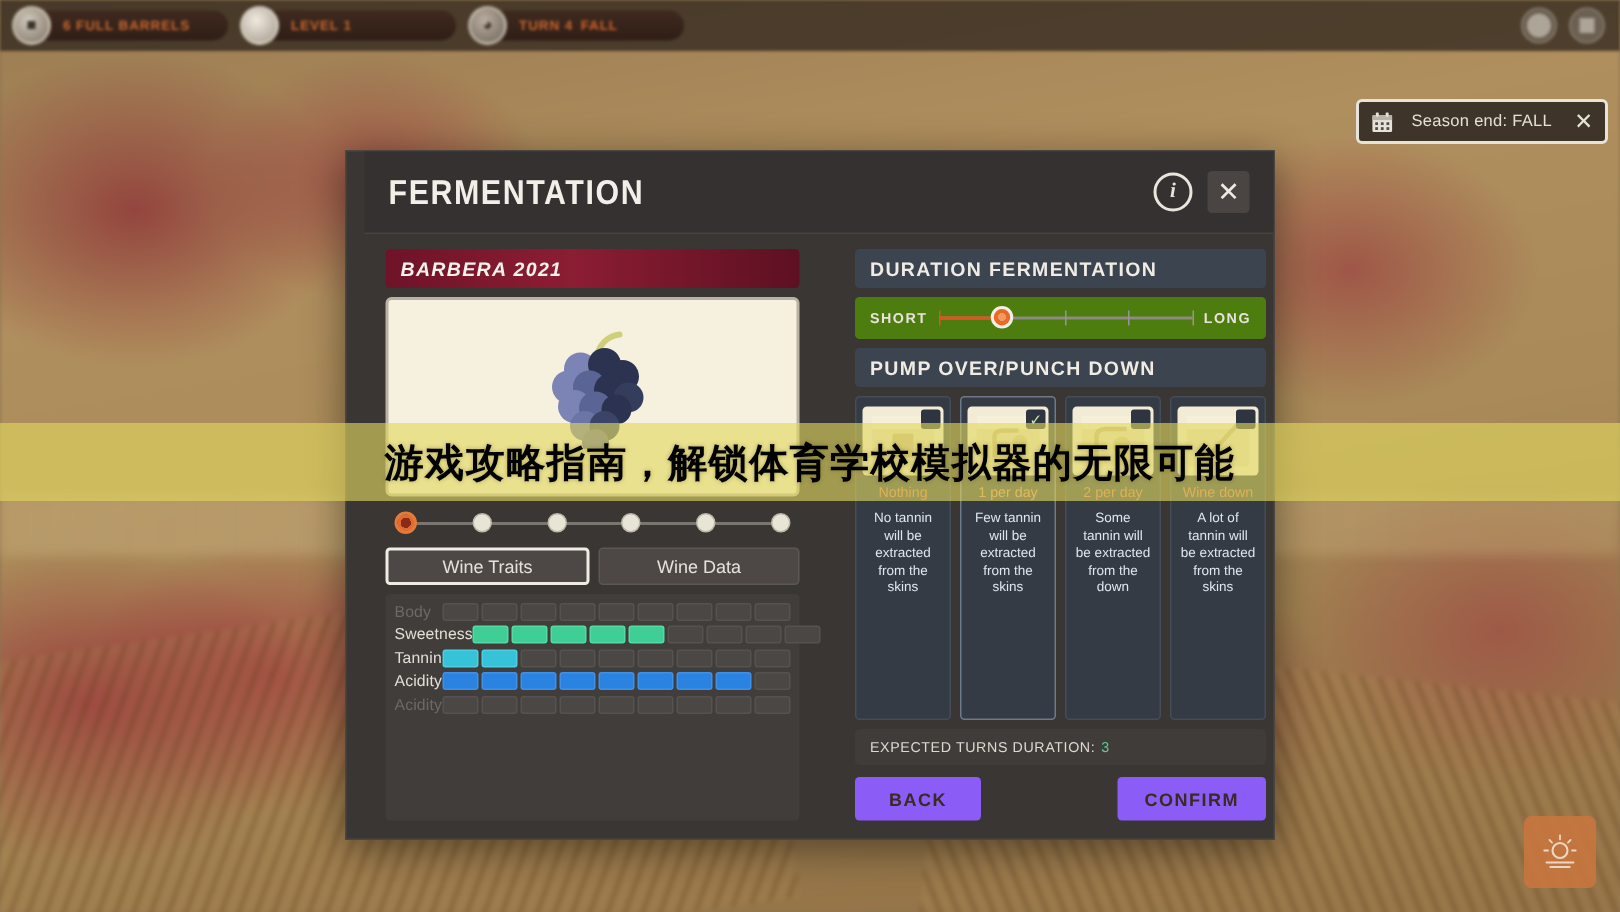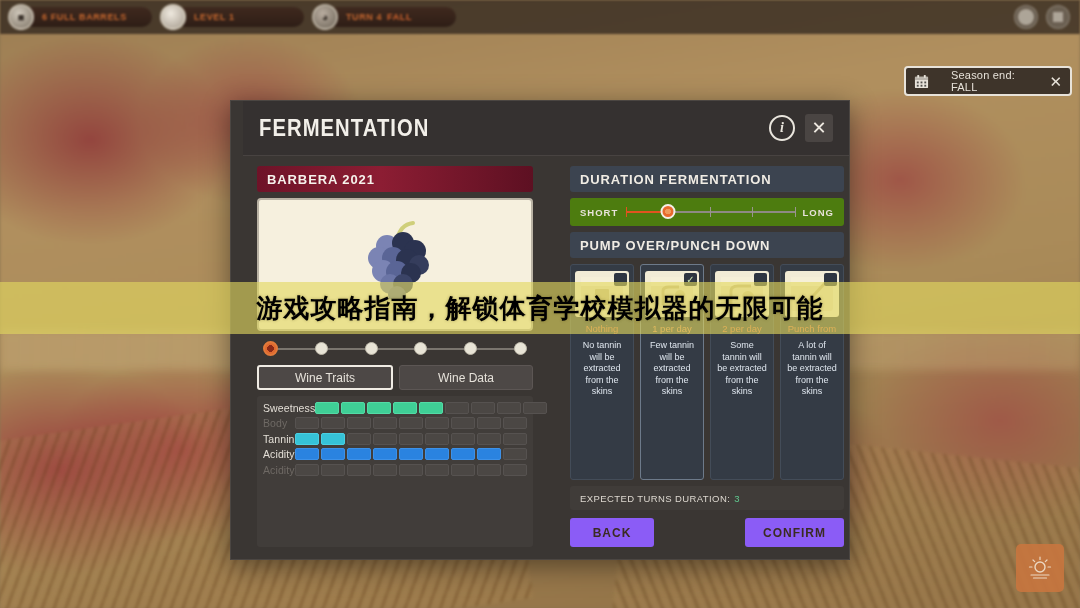--- a/index.html
+++ b/index.html
@@ -92,21 +92,21 @@
   .hud-btn .inner { width: 10px; height: 10px; background: rgba(190,182,170,.8); }
   .hud-btn.circ .inner { border-radius: 50%; width: 16px; height: 16px; }
 
   
   .toast {
     position: absolute; top: 66px; right: 8px;
     width: 168px; height: 30px;
     background: rgba(52,44,38,.92);
     border: 2px solid #e8e3da;
     border-radius: 4px;
-    display: flex; align-items: center; gap: 22px;
+    display: flex; align-items: center; gap: 12px;
     padding: 0 8px;
     z-index: 6;
   }
   .toast-label { flex: 1; font-size: 11px; color: #e6e1d8; letter-spacing: .2px; }
   .cal-icon { width: 15px; height: 15px; position: relative; flex: 0 0 auto; }
   .toast-close { font-size: 15px; color: #e8e3da; line-height: 1; cursor: pointer; font-weight: 300; }
 
   
   .weather-btn {
     position: absolute; right: 16px; bottom: 16px;
@@ -158,20 +158,21 @@
   .col-right { flex: 1; display: flex; flex-direction: column; gap: 6px; margin-left: 25px; }
 
   
   .wine-name {
     height: 26px; border-radius: 3px;
     background: linear-gradient(90deg, #6e1328 0%, #8c1d33 45%, #5d1022 100%);
     display: flex; align-items: center; padding: 0 10px;
     font-size: 13px; font-weight: bold; color: #f6f2ec;
     letter-spacing: .9px; text-transform: uppercase;
     font-family: "Liberation Sans Narrow", "Liberation Sans", sans-serif;
+    font-style: italic;
   }
 
   
   .preview {
     height: 133px; background: #f6f0de;
     border: 2px solid #b9b2a4; border-radius: 4px;
     display: flex; align-items: center; justify-content: center;
     position: relative; overflow: hidden;
   }
   .dots-row {
@@ -437,41 +438,41 @@
         <div class="dot"></div>
       </div>
 
       <div class="tabs">
         <div class="tab active">Wine Traits</div>
         <div class="tab">Wine Data</div>
       </div>
 
       <div class="traits">
         <div class="trait-row">
+          <div class="trait-label dim">Body</div>
+          <div class="trait-cells">
+              <div class="cell"></div>
+              <div class="cell"></div>
+              <div class="cell"></div>
+              <div class="cell"></div>
+              <div class="cell"></div>
+              <div class="cell"></div>
+              <div class="cell"></div>
+              <div class="cell"></div>
+              <div class="cell"></div>
+            </div>
+        </div>
+        <div class="trait-row">
           <div class="trait-label">Sweetness</div>
           <div class="trait-cells">
               <div class="cell f-green"></div>
               <div class="cell f-green"></div>
               <div class="cell f-green"></div>
               <div class="cell f-green"></div>
               <div class="cell f-green"></div>
-              <div class="cell"></div>
-              <div class="cell"></div>
-              <div class="cell"></div>
-              <div class="cell"></div>
-            </div>
-        </div>
-        <div class="trait-row">
-          <div class="trait-label dim">Body</div>
-          <div class="trait-cells">
-              <div class="cell"></div>
-              <div class="cell"></div>
-              <div class="cell"></div>
-              <div class="cell"></div>
-              <div class="cell"></div>
               <div class="cell"></div>
               <div class="cell"></div>
               <div class="cell"></div>
               <div class="cell"></div>
             </div>
         </div>
         <div class="trait-row">
           <div class="trait-label">Tannin</div>
           <div class="trait-cells">
               <div class="cell f-cyan"></div>
@@ -570,34 +571,34 @@
           <div class="card-img">
             <svg width="54" height="46" viewBox="0 0 54 46">
               <rect x="6" y="6" width="42" height="34" rx="3" fill="#e9e0bf"></rect>
               <rect x="6" y="6" width="42" height="9" fill="#f6f0d8"></rect>
               <path d="M16 34 L16 20 Q16 15 23 15 L36 15" stroke="#c9b98a" stroke-width="3" fill="none"></path>
               <circle cx="33" cy="26" r="6" fill="#d6c795"></circle>
             </svg>
             <div class="card-check empty">✓</div>
           </div>
           <div class="card-title">2 per day</div>
-          <div class="card-desc">Some tannin will be extracted from the skins</div>
+          <div class="card-desc">Some tannin will be extracted from the down</div>
         </div>
 
         <div class="card">
           <div class="card-img">
             <svg width="54" height="46" viewBox="0 0 54 46">
               <rect x="6" y="6" width="42" height="34" rx="3" fill="#e9e0bf"></rect>
               <rect x="6" y="6" width="42" height="9" fill="#f6f0d8"></rect>
               <line x1="18" y1="36" x2="40" y2="12" stroke="#c9b98a" stroke-width="3"></line>
               <circle cx="19" cy="35" r="4" fill="#d6c795"></circle>
             </svg>
             <div class="card-check empty">✓</div>
           </div>
-          <div class="card-title">Punch from</div>
+          <div class="card-title">Wine down</div>
           <div class="card-desc">A lot of tannin will be extracted from the skins</div>
         </div>
 
       </div>
 
       <div class="turns">
         <span>EXPECTED TURNS DURATION:</span>
         <span class="num">3</span>
       </div>
 

